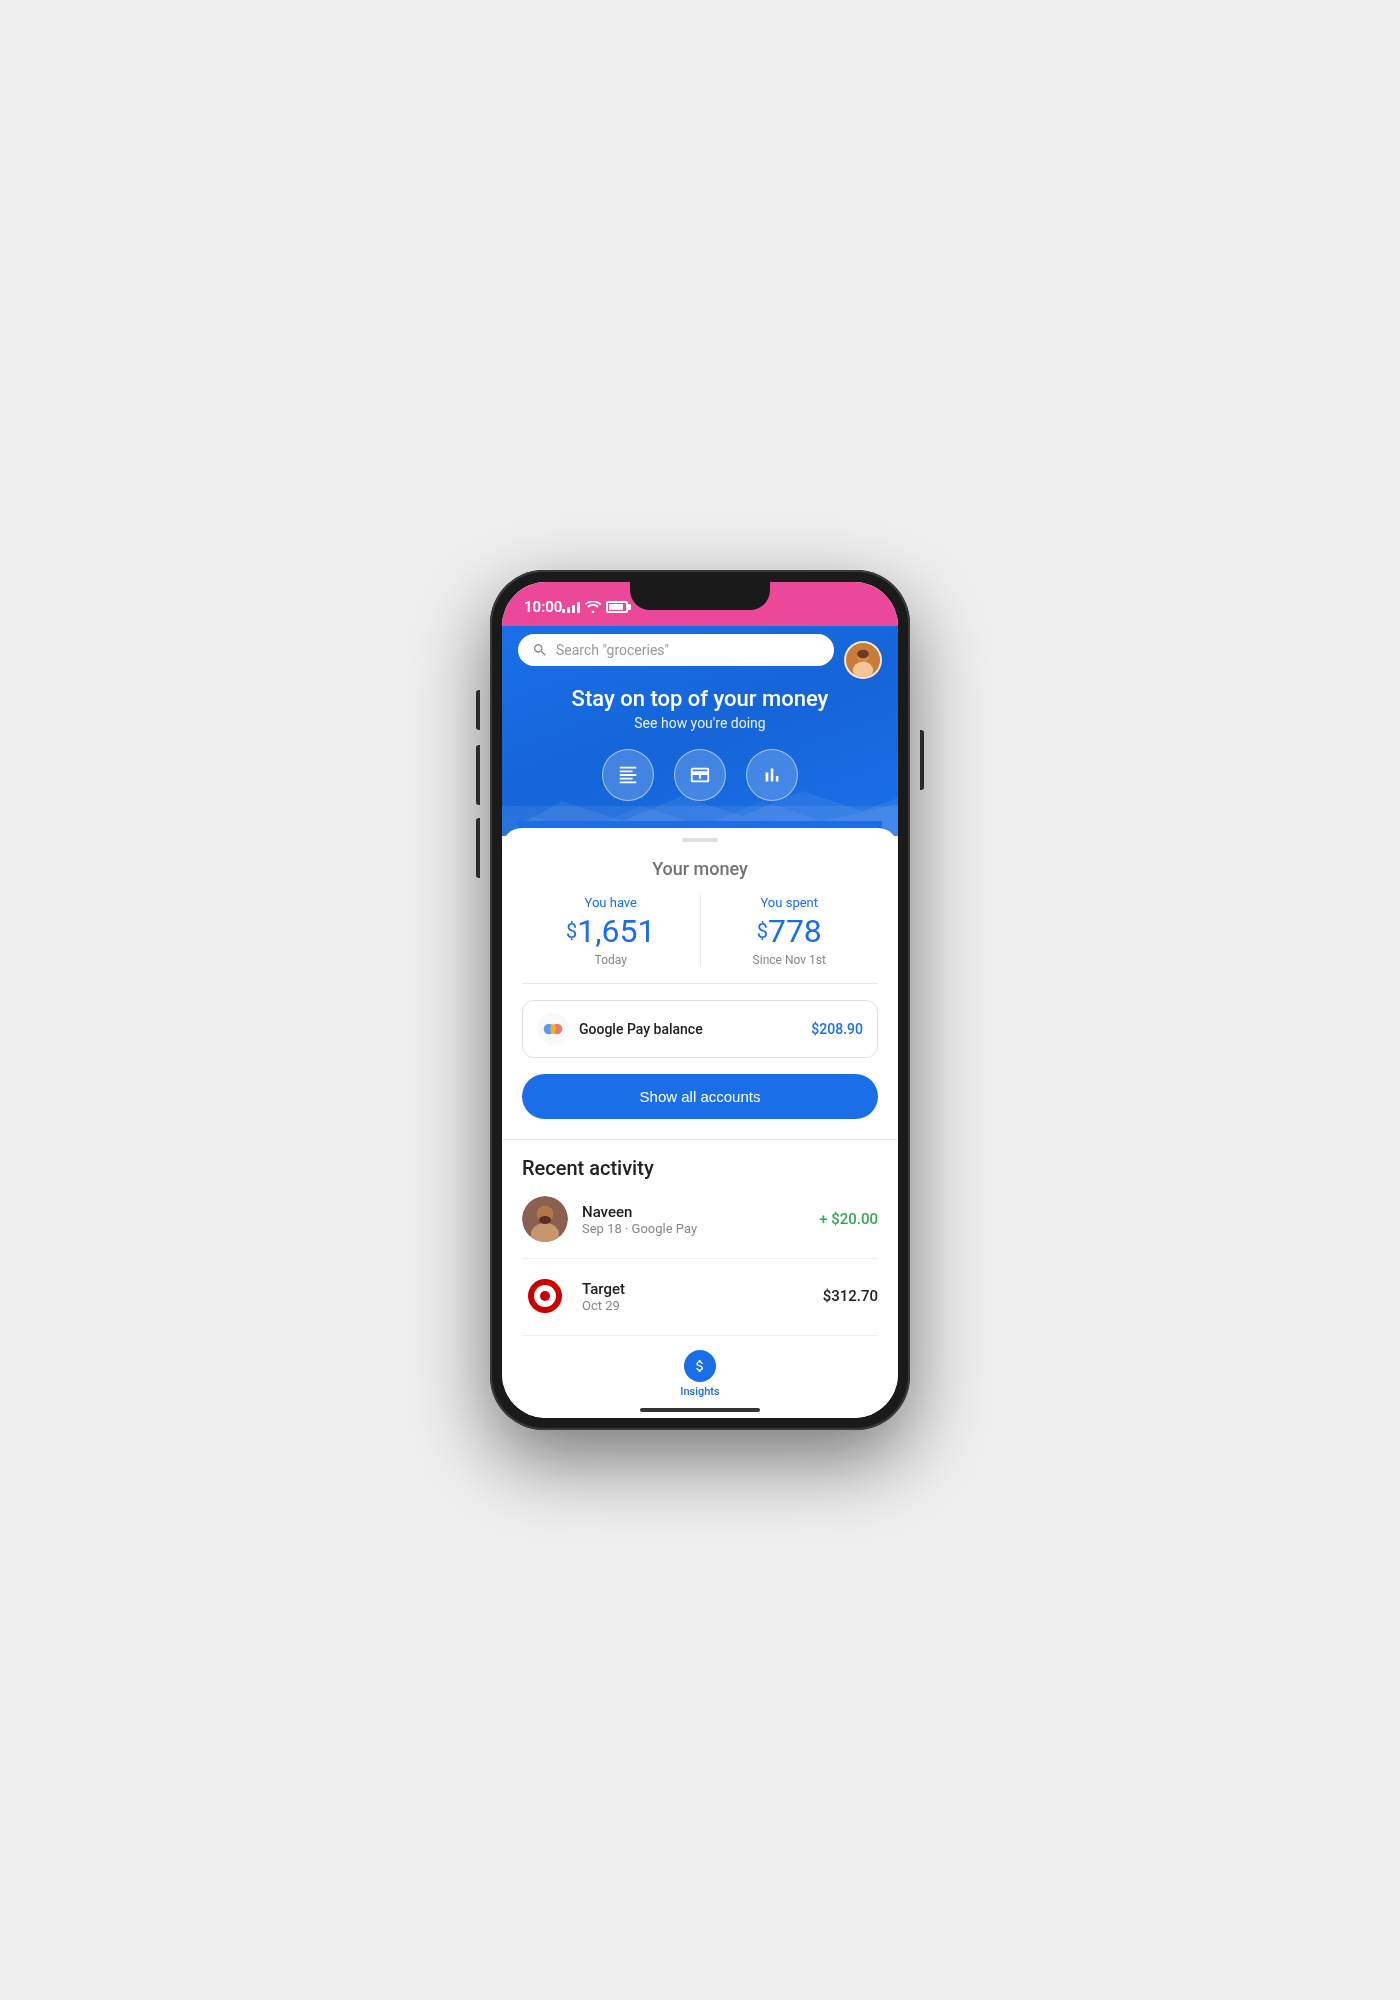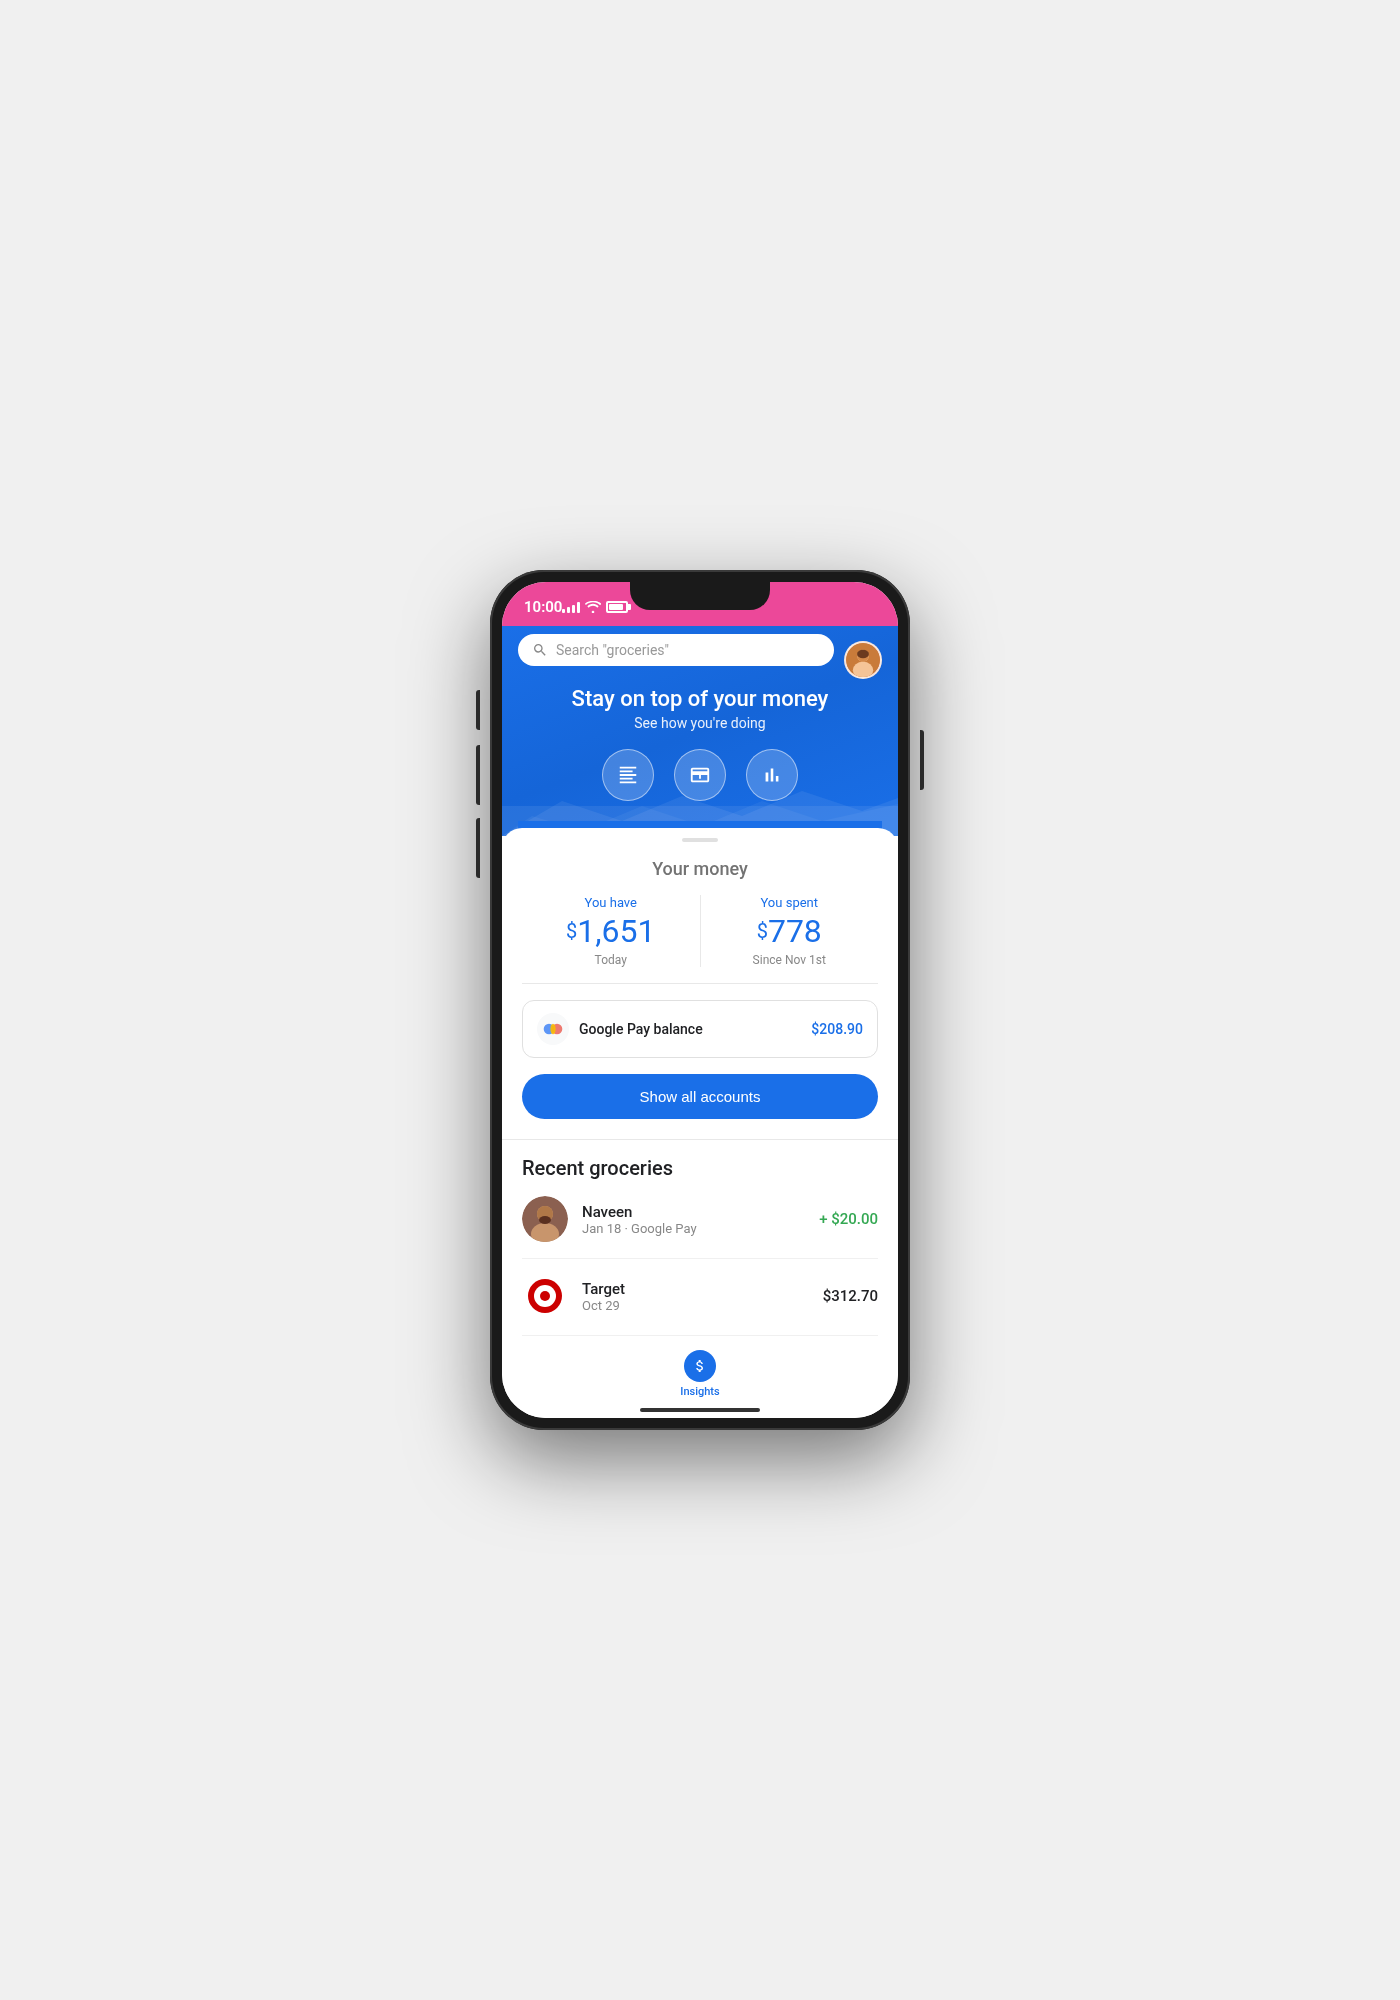--- a/index.html
+++ b/index.html
@@ -642,36 +642,36 @@
           <span class="balance-label">Google Pay balance</span>
           <span class="balance-amount">$208.90</span>
         </div>
 
         <button class="show-accounts-btn">Show all accounts</button>
       </div>
 
       <div class="divider"></div>
 
       <div class="activity-section">
-        <div class="activity-title">Recent groceries</div>
+        <div class="activity-title">Recent activity</div>
 
         <div class="activity-item">
           <div class="activity-avatar">
             <svg width="46" height="46" viewBox="0 0 46 46" xmlns="http://www.w3.org/2000/svg">
               <circle cx="23" cy="23" r="23" fill="#8b6050"></circle>
               <circle cx="23" cy="18" r="8" fill="#c8956c"></circle>
               <ellipse cx="23" cy="38" rx="14" ry="11" fill="#c8956c"></ellipse>
               <circle cx="23" cy="18" r="8" fill="#b07848"></circle>
 
               <ellipse cx="23" cy="24" rx="6" ry="4" fill="#5a3020"></ellipse>
             </svg>
           </div>
           <div class="activity-info">
             <div class="activity-name">Naveen</div>
-            <div class="activity-sub">Jan 18 · Google Pay</div>
+            <div class="activity-sub">Sep 18 · Google Pay</div>
           </div>
           <div class="activity-amount amount-positive">+ $20.00</div>
         </div>
 
         <div class="activity-item">
           <div class="activity-avatar target-logo">
             <svg width="46" height="46" viewBox="0 0 46 46" xmlns="http://www.w3.org/2000/svg">
               <circle cx="23" cy="23" r="23" fill="white"></circle>
 
               <circle cx="23" cy="23" r="18" fill="white" stroke="#cc0000" stroke-width="0"></circle>

